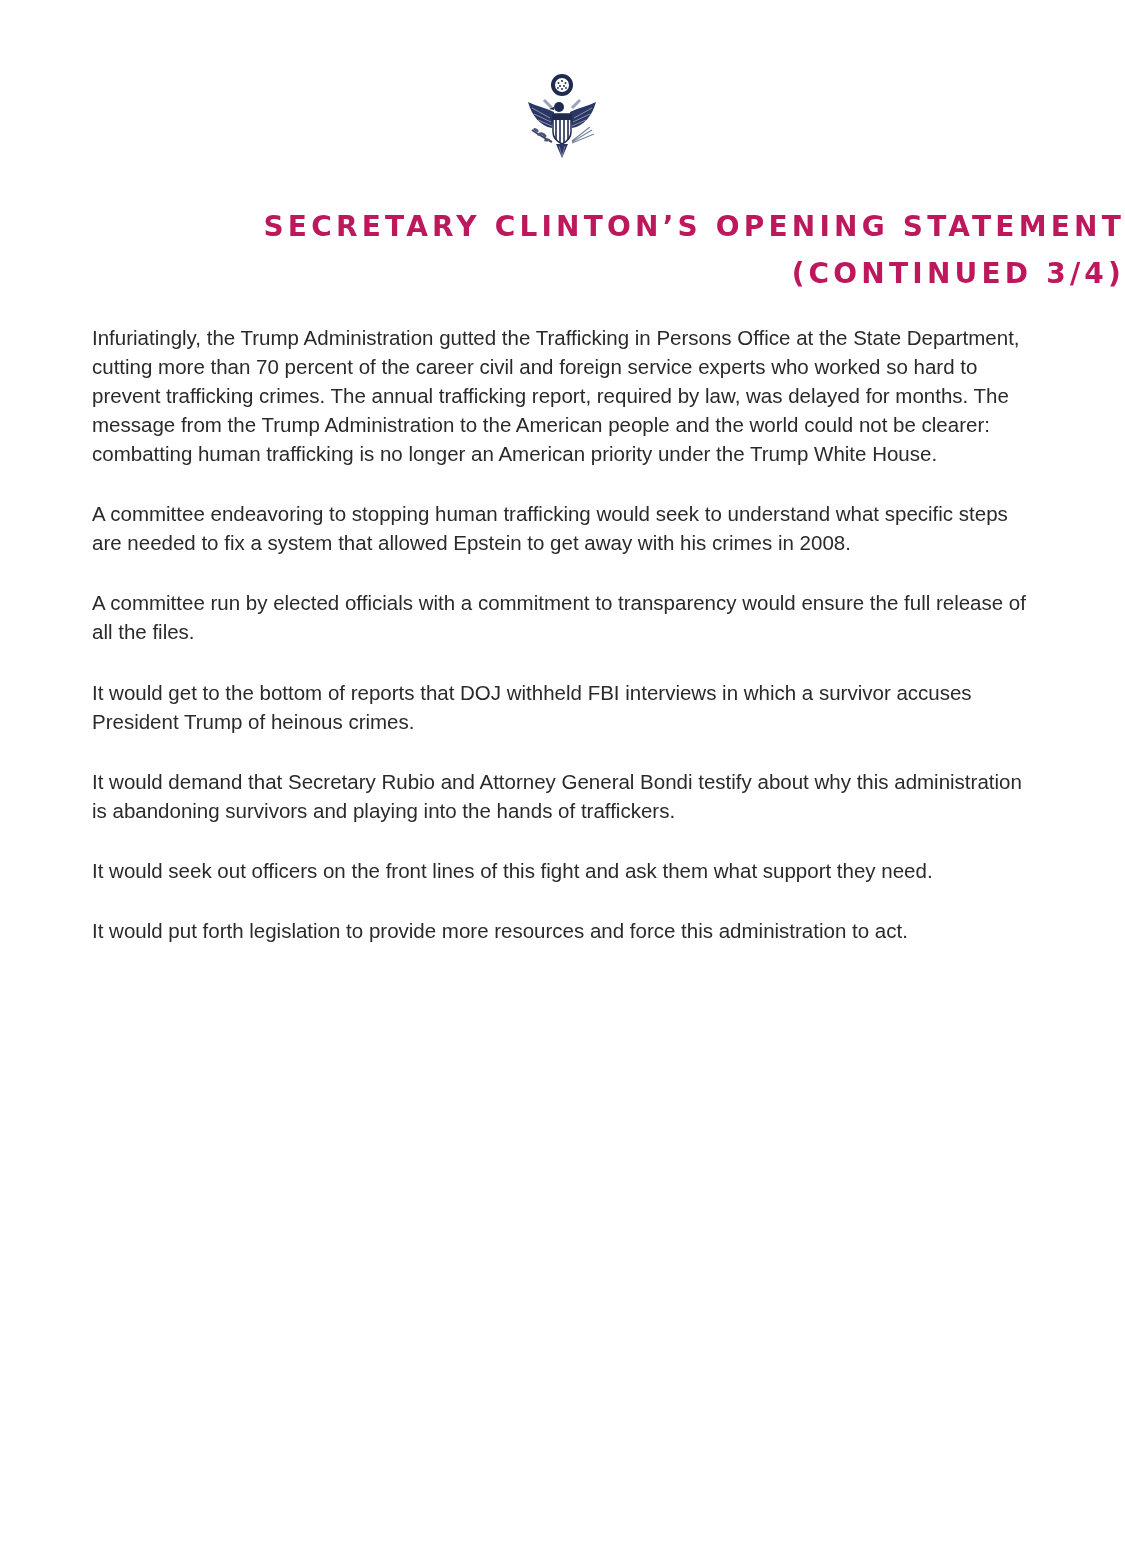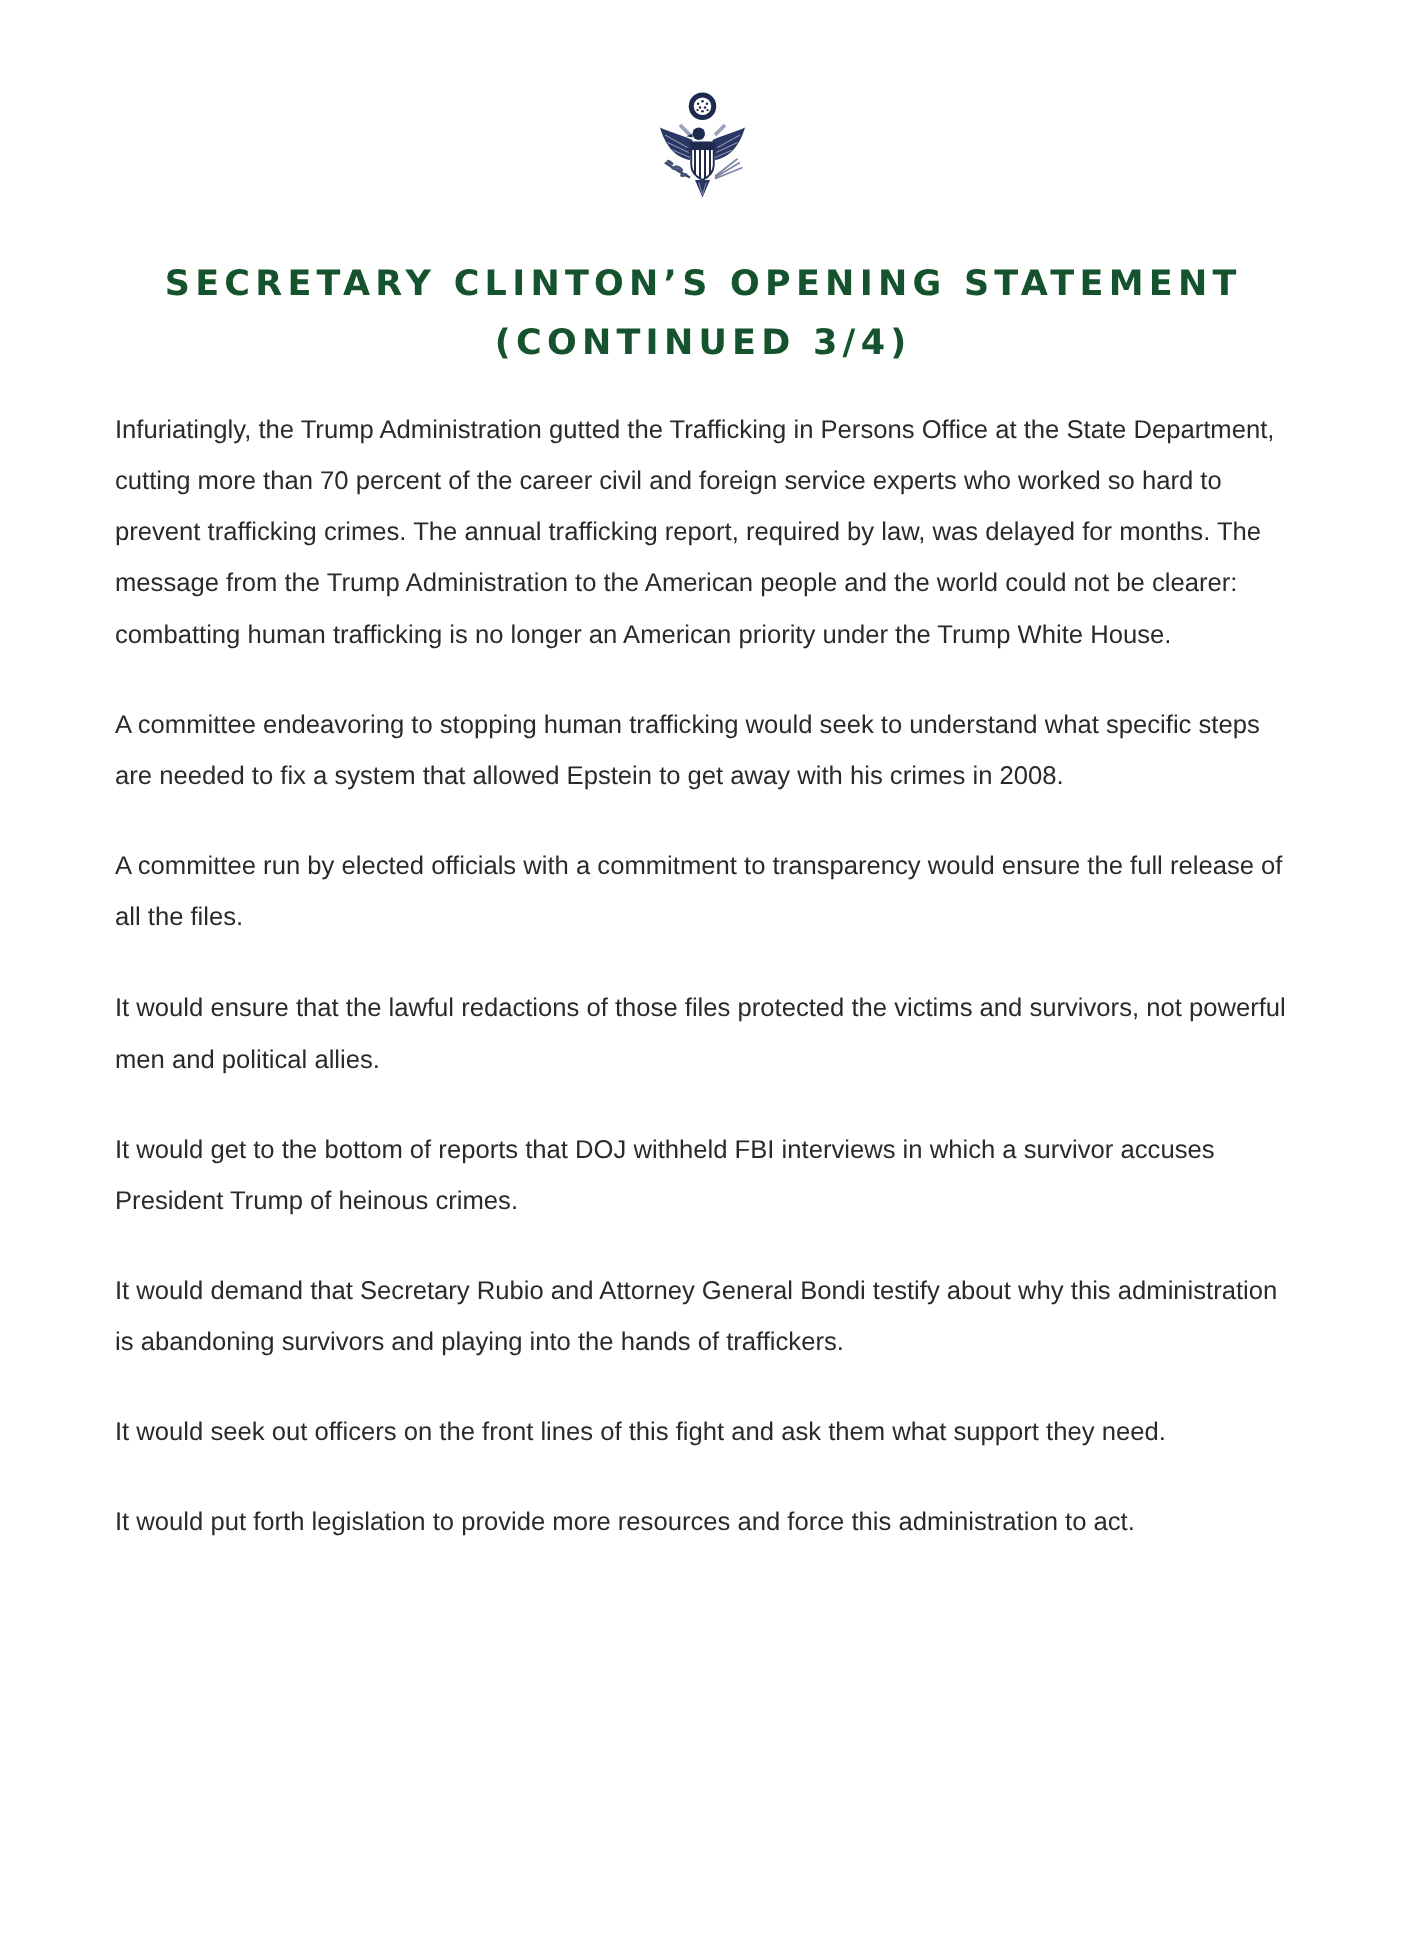--- a/index.html
+++ b/index.html
@@ -18,37 +18,37 @@
       left: 522px;
       top: 72px;
       width: 80px;
       height: 92px;
     }
     .title {
       position: absolute;
       left: 0;
       top: 203px;
       width: 1125px;
-      text-align: center;
+      text-align: right;
       font-family: "DejaVu Sans", sans-serif;
       font-weight: bold;
       font-size: 28px;
       line-height: 47px;
       letter-spacing: 4.2px;
-      color: #14532d;
+      color: #be185d;
       margin: 0;
     }
     .body-text {
       position: absolute;
       left: 92px;
       top: 323px;
       width: 950px;
       font-family: "Liberation Sans", sans-serif;
       font-size: 20.5px;
-      line-height: 41px;
+      line-height: 29px;
       color: #2a2a2a;
     }
     .body-text p {
       margin: 0 0 31.2px 0;
     }
   </style>
 </head>
 <body>
 
 <div class="seal">
@@ -102,18 +102,17 @@
 
 <h1 class="title">
   <span>SECRETARY CLINTON’S OPENING STATEMENT</span><br>
   <span>(CONTINUED 3/4)</span>
 </h1>
 
 <div class="body-text">
   <p>Infuriatingly, the Trump Administration gutted the Trafficking in Persons Office at the State Department, cutting more than 70 percent of the career civil and foreign service experts who worked so hard to prevent trafficking crimes. The annual trafficking report, required by law, was delayed for months. The message from the Trump Administration to the American people and the world could not be clearer: combatting human trafficking is no longer an American priority under the Trump White House.</p>
   <p>A committee endeavoring to stopping human trafficking would seek to understand what specific steps are needed to fix a system that allowed Epstein to get away with his crimes in 2008.</p>
   <p>A committee run by elected officials with a commitment to transparency would ensure the full release of all the files.</p>
-  <p>It would ensure that the lawful redactions of those files protected the victims and survivors, not powerful men and political allies.</p>
   <p>It would get to the bottom of reports that DOJ withheld FBI interviews in which a survivor accuses President Trump of heinous crimes.</p>
   <p>It would demand that Secretary Rubio and Attorney General Bondi testify about why this administration is abandoning survivors and playing into the hands of traffickers.</p>
   <p>It would seek out officers on the front lines of this fight and ask them what support they need.</p>
   <p>It would put forth legislation to provide more resources and force this administration to act.</p>
 </div>
 
 </body></html>

